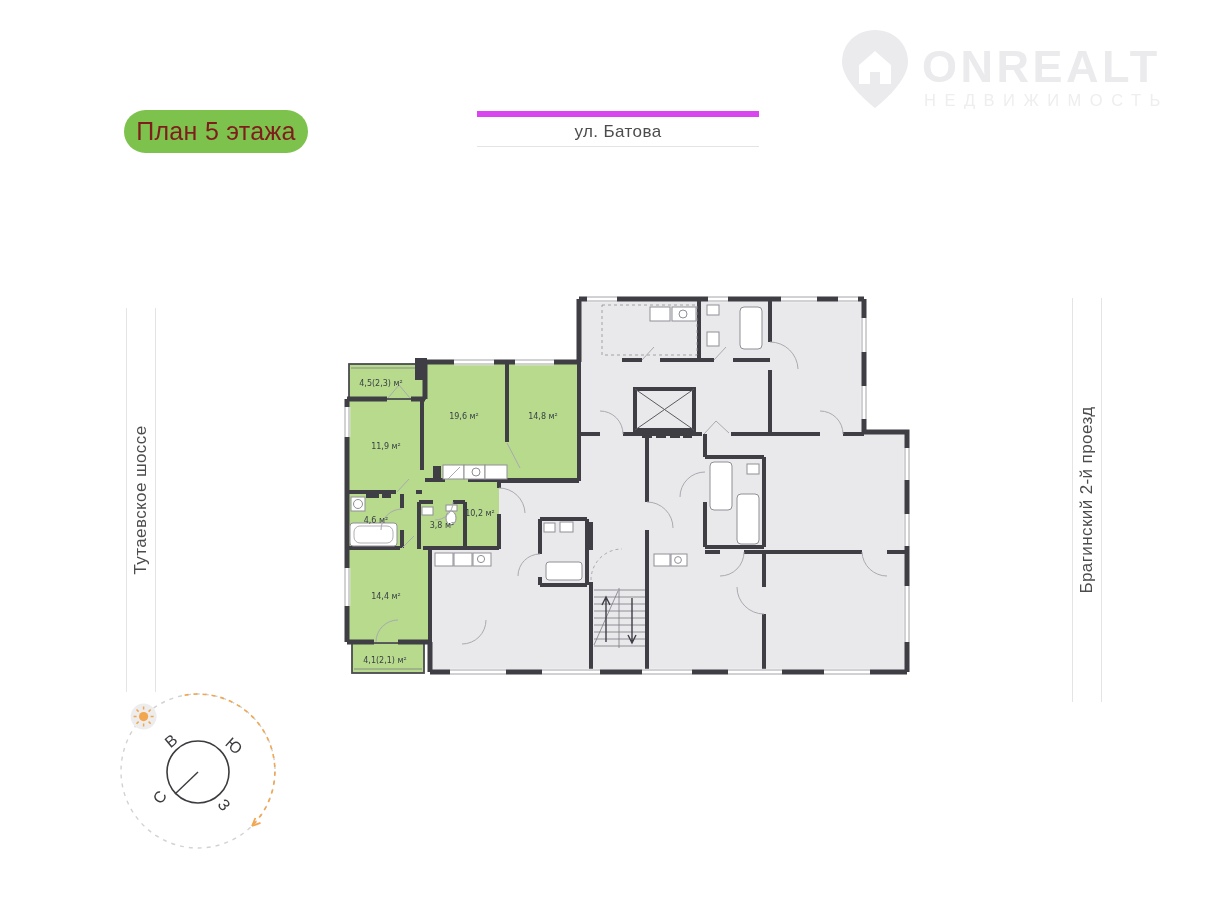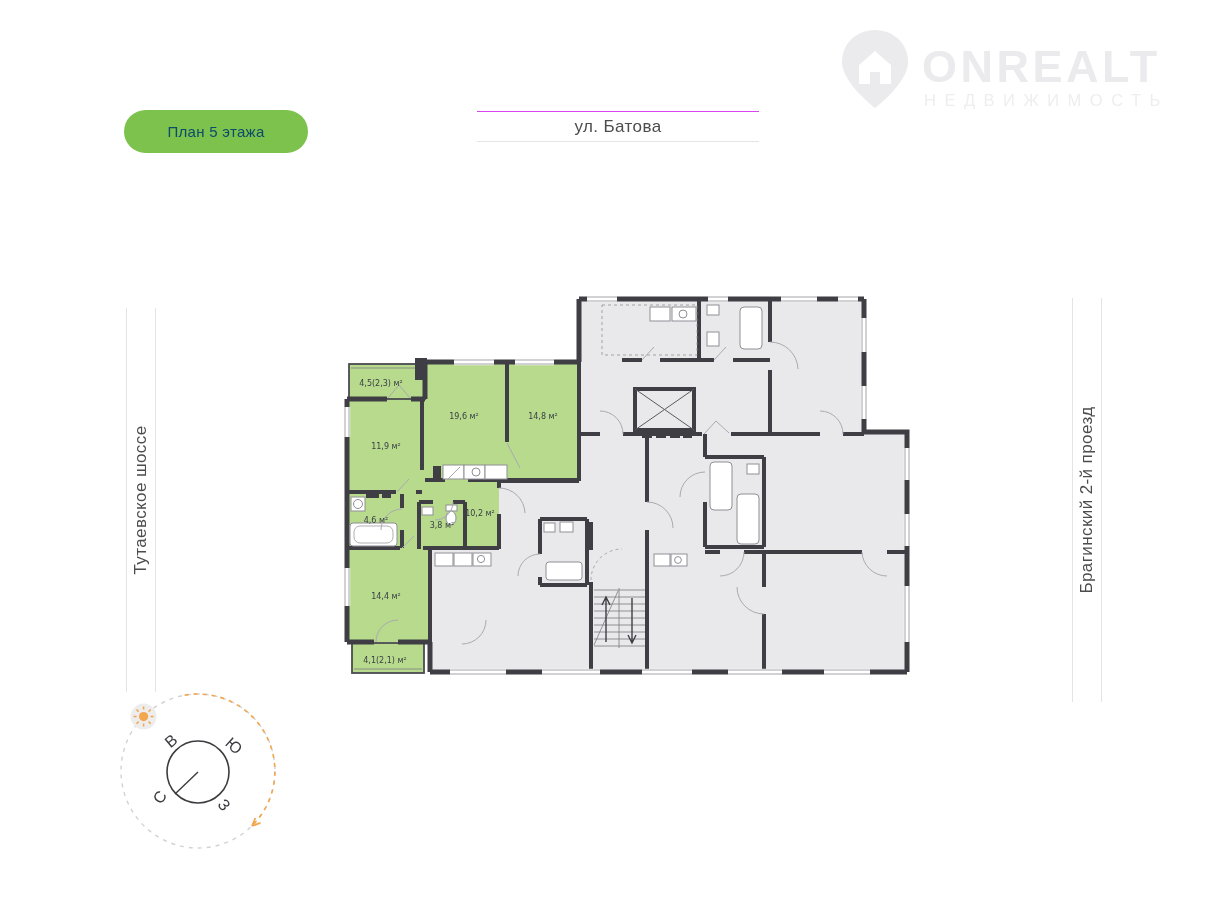--- a/index.html
+++ b/index.html
@@ -2,26 +2,26 @@
 <html><head>
 <meta charset="utf-8">
 <style>
   html,body{margin:0;padding:0;background:#fff;}
   .page{position:relative;width:1223px;height:910px;background:#ffffff;overflow:hidden;
         font-family:"Liberation Sans",sans-serif;}
   
   .logo{position:absolute;left:834px;top:26px;width:370px;height:86px;}
   
   .badge{position:absolute;left:124px;top:110px;width:184px;height:43px;border-radius:22px;
-         background:#7cc24d;color:#0c4a6e;font-size:15px;display:flex;align-items:center;
+         background:#7cc24d;color:#7f1d1d;font-size:25px;display:flex;align-items:center;
          justify-content:center;letter-spacing:.3px;}
   
   .street{position:absolute;color:#4c4c4c;font-size:17px;letter-spacing:.4px;
           display:flex;align-items:center;justify-content:center;}
-  .street-h{width:282px;height:29px;border-top:1px solid #d946ef;border-bottom:1px solid #e4e4e4;}
+  .street-h{width:282px;height:29px;border-top:6px solid #d946ef;border-bottom:1px solid #e4e4e4;}
   .street-top{left:477px;top:111px;}
   .street-bottom{left:477px;top:819px;}
   .street-v{width:28px;border-left:1px solid #e4e4e4;border-right:1px solid #e4e4e4;}
   .street-v span{transform:rotate(-90deg);white-space:nowrap;}
   .street-left{left:126px;top:308px;height:384px;}
   .street-right{left:1072px;top:298px;height:404px;}
   .plan{position:absolute;left:330px;top:280px;}
   .compass{position:absolute;left:116px;top:690px;}
   .rlabel{font-family:"DejaVu Sans",sans-serif;font-size:8px;fill:#3c4046;text-anchor:middle;}
   .cletter{font-family:"Liberation Sans",sans-serif;font-size:16px;font-weight:500;fill:#3c3c40;

